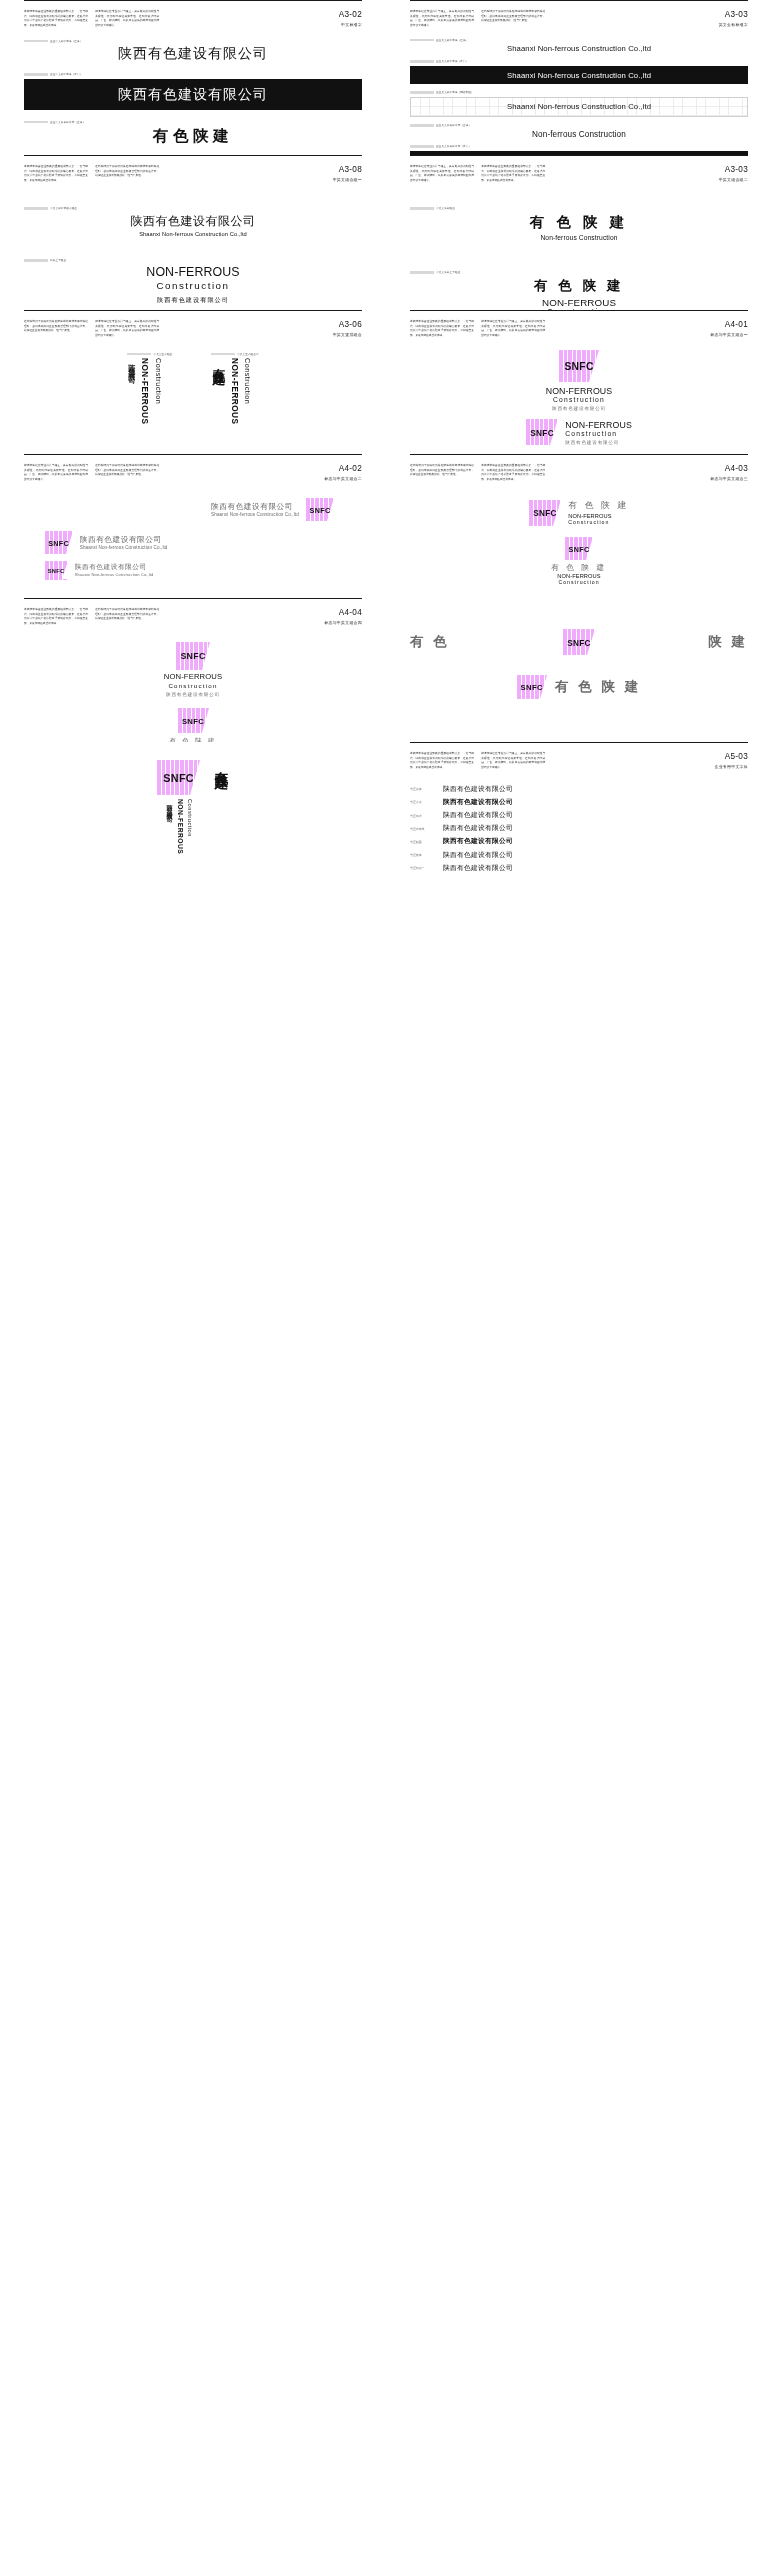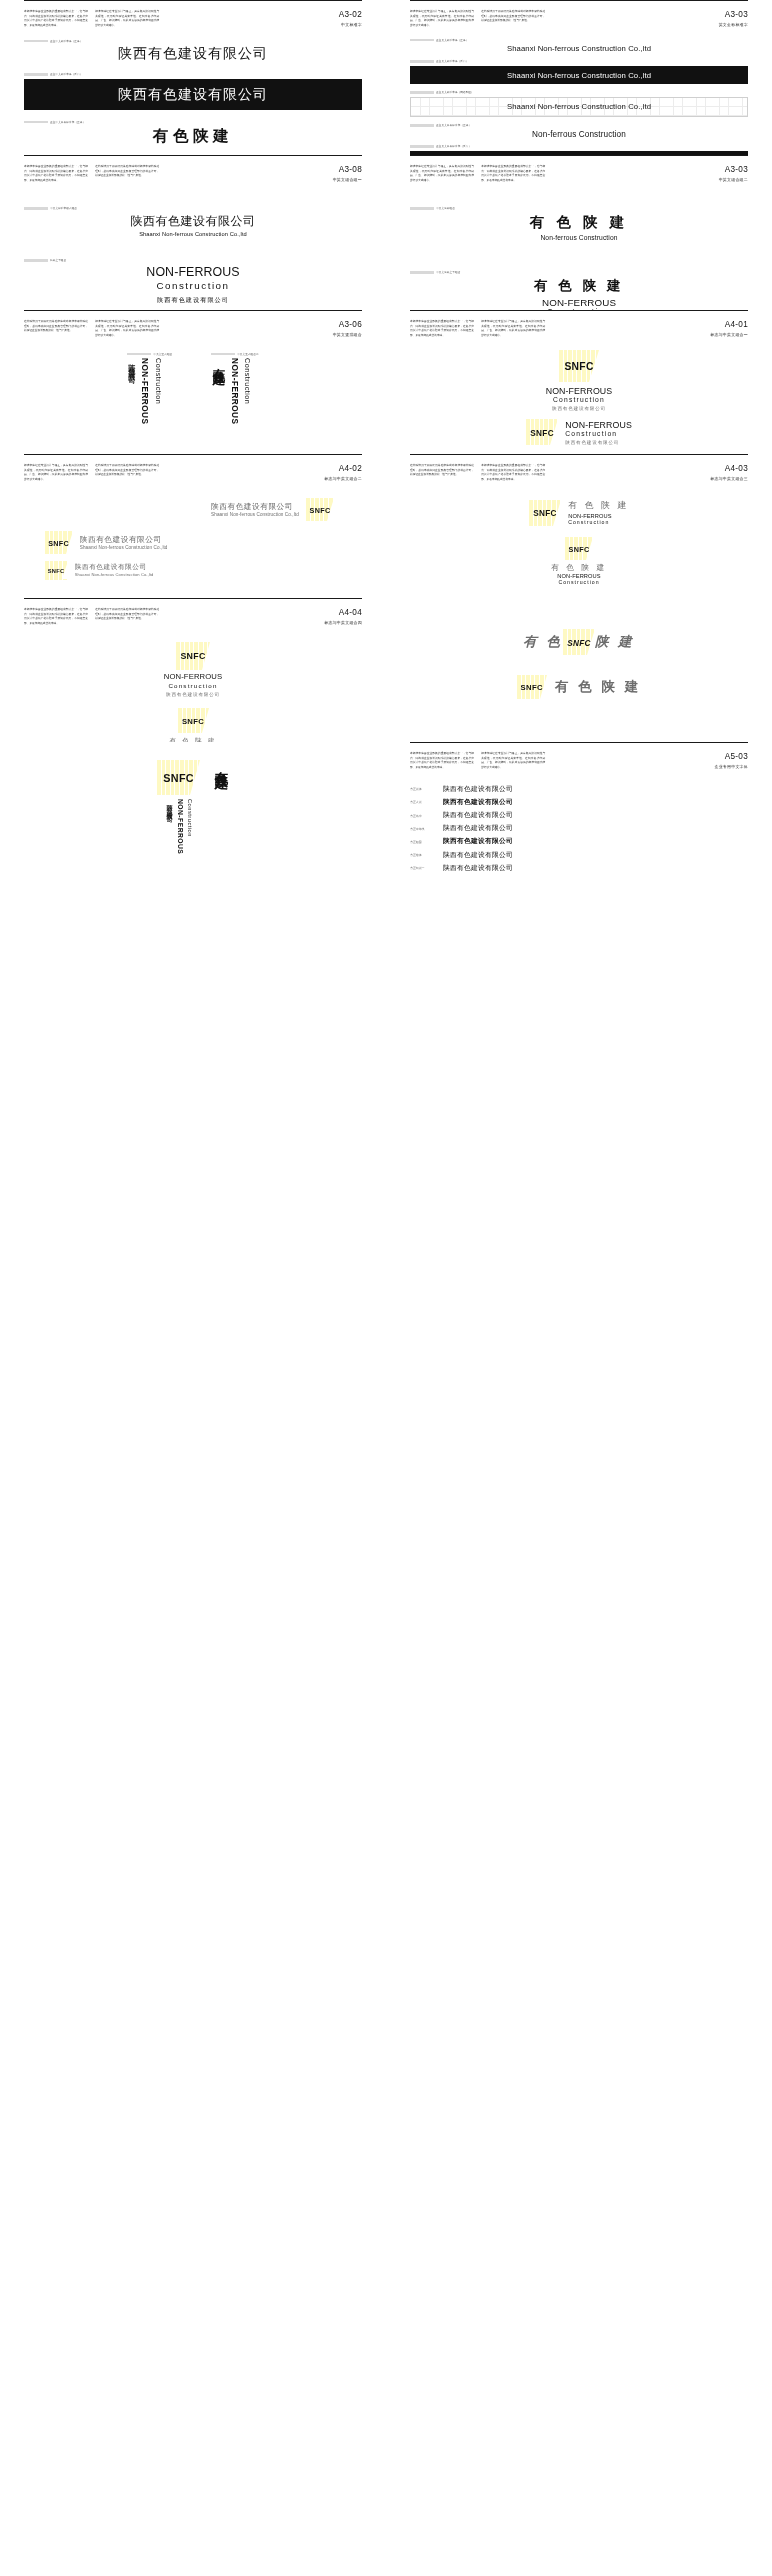--- a/index.html
+++ b/index.html
@@ -115,21 +115,21 @@
       repeating-linear-gradient(0deg,#ececec 0 0.5px,transparent 0.5px 4.6px),
       repeating-linear-gradient(90deg,#ececec 0 0.5px,transparent 0.5px 4.6px);
     border:0.5px solid #cfcfcf;
   }
   .stack{display:flex;flex-direction:column;align-items:center;}
 
   
   .mark{
     position:relative;
     display:inline-block;
-    background:#fef9c3;
+    background:#f0abfc;
     box-shadow:none;
   }
   .mark .stripes{
     position:absolute;
     inset:0;
     background:repeating-linear-gradient(90deg,
       rgba(255,255,255,0) 0 3.6px,
       #ffffff 3.6px 4.6px);
     pointer-events:none;
   }
@@ -570,21 +570,21 @@
           <div class="lt-en-sm2" style="font-size:5.2px;">Construction</div>
         </div>
       </div>
     </div>
   </div>
 
   <div class="page" style="height:144px;">
     <div class="page-inner">
 
       <div style="padding-top:31px;">
-        <div class="logo-row" style="justify-content:center;gap:0;font-style:italic;">
+        <div class="logo-row" style="justify-content:space-between;gap:0;">
           <div style="font-size:13.4px;letter-spacing:3.1px;color:#6d6d6d;font-weight:700;">有 色</div>
           <div class="mark" style="width:32px;height:26px;">
             <div class="stripes"></div>
             <div class="tri" style="border-width:0 0 26px 8.2px;border-color:transparent transparent #fff transparent;"></div>
             <div class="snfc" style="font-size:8.2px;">SNFC</div>
           </div>
           <div style="font-size:13.4px;letter-spacing:3.1px;color:#6d6d6d;font-weight:700;">陕 建</div>
         </div>
 
         <div class="spacer" style="height:19.6px;"></div>

